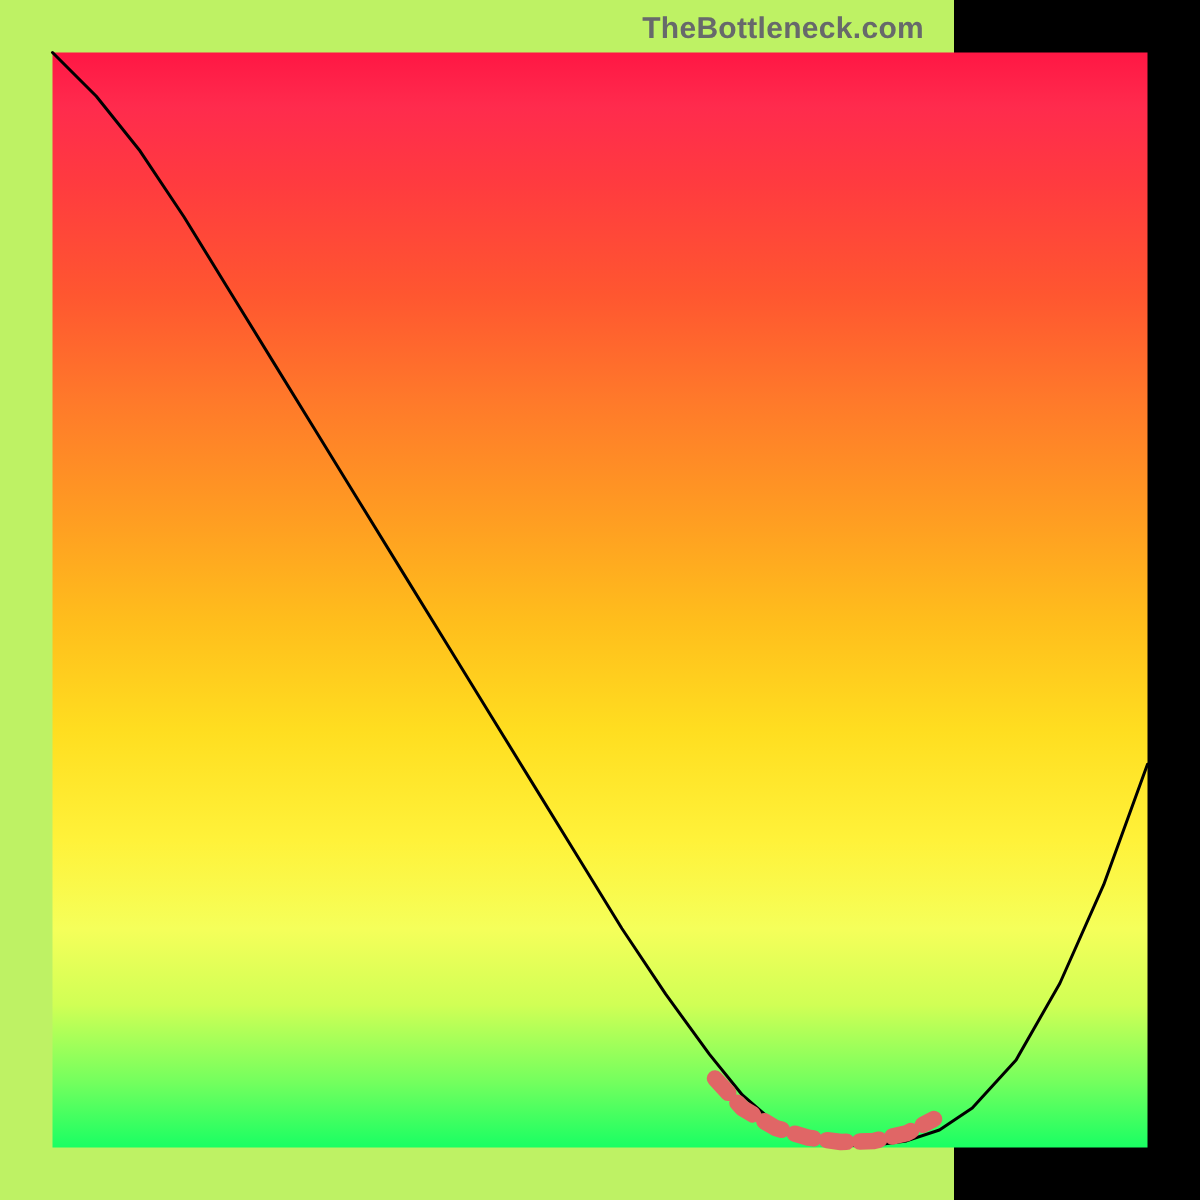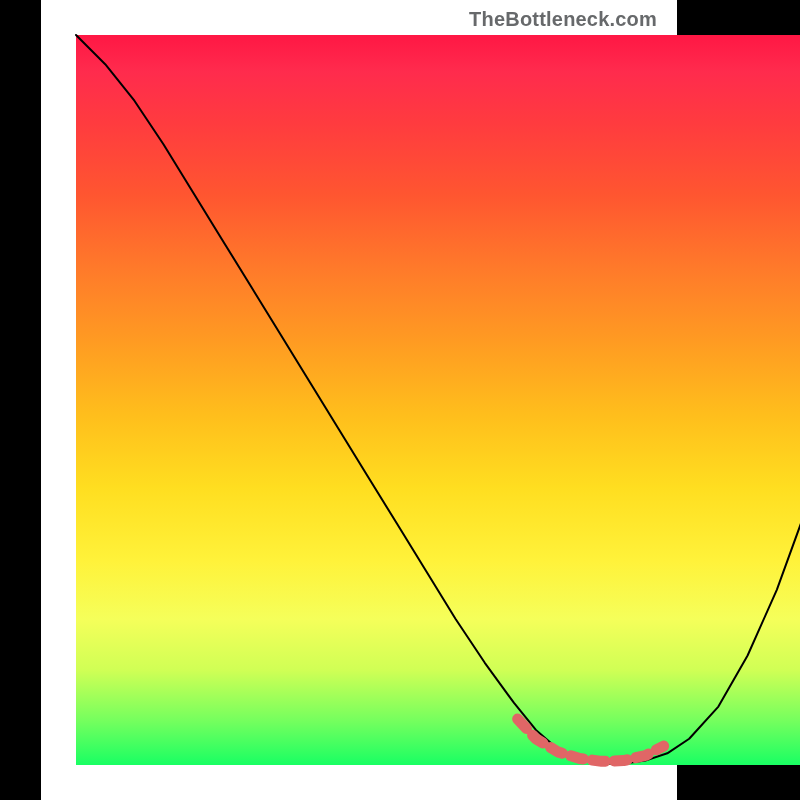--- a/index.html
+++ b/index.html
@@ -7,22 +7,21 @@
     padding: 0;
     width: 800px;
     height: 800px;
     background: #000000;
     overflow: hidden;
   }
   .stage {
     position: relative;
     width: 636px;
     height: 800px;
-    background: #ffffff;
-    margin-left: 41px;
+    background: #bef264;
   }
   .gradient-area {
     position: absolute;
     left: 35px;
     top: 35px;
     width: 730px;
     height: 730px;
     
     background: linear-gradient(
       to bottom,

